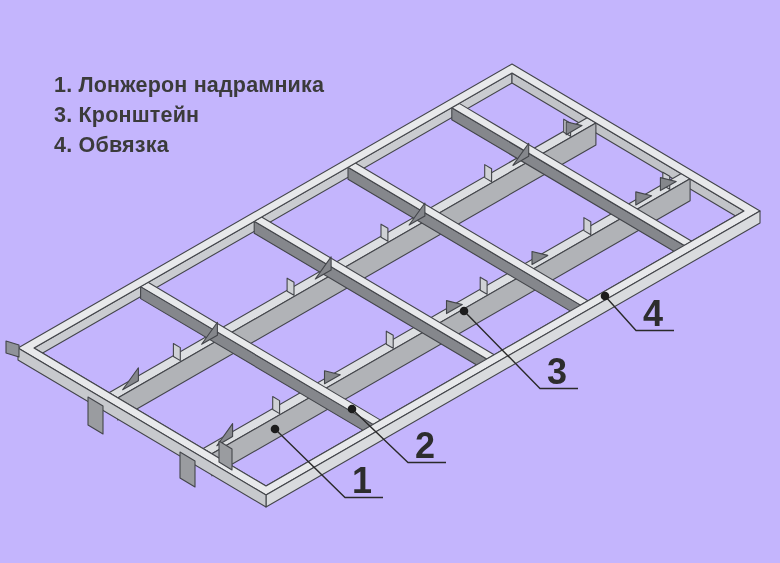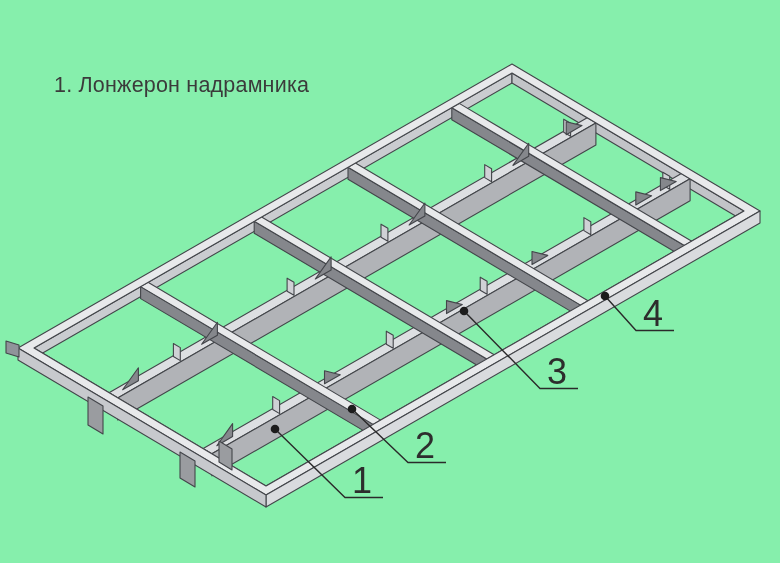--- a/index.html
+++ b/index.html
@@ -1,18 +1,19 @@
 <!DOCTYPE html>
 <html><head>
 <meta charset="utf-8">
 <style>
   html,body{margin:0;padding:0;background:#ffffff;}
   .canvas{
-    position:relative;width:780px;height:563px;background:#86efac;overflow:hidden;
+    position:relative;width:780px;height:563px;background:#c4b5fd;overflow:hidden;
     font-family:"Liberation Sans","DejaVu Sans",sans-serif;
+    font-weight:bold;
   }
   .legend{
     position:absolute;left:54px;top:70px;
     font-size:21.5px;line-height:30px;color:#3b3b3b;
     letter-spacing:0.2px;white-space:nowrap;
   }
   .drawing{position:absolute;left:0;top:0;}
   .face   {stroke:#43454a;stroke-width:1.1;stroke-linejoin:round;}
   .leader {stroke:#2a2a2a;stroke-width:1.4;fill:none;}
   .callout-num{
@@ -20,20 +21,22 @@
     font-size:36px;fill:#2d2d2d;text-anchor:middle;
   }
 </style>
 </head>
 <body>
 
 <div class="canvas">
 
   <div class="legend">
     <div>1. Лонжерон надрамника</div>
+    <div>3. Кронштейн</div>
+    <div>4. Обвязка</div>
   </div>
 
   <svg class="drawing" width="780" height="563" viewBox="0 0 780 563">
 
     <g>
       <path class="face" fill="#caccd0" d="M34,348 L512,73 L512,83 L34,358 Z"></path>
       <path class="face" fill="#c2c4c8" d="M512,73 L744,211 L744,221 L512,83 Z"></path>
     </g>
 
     <g>

